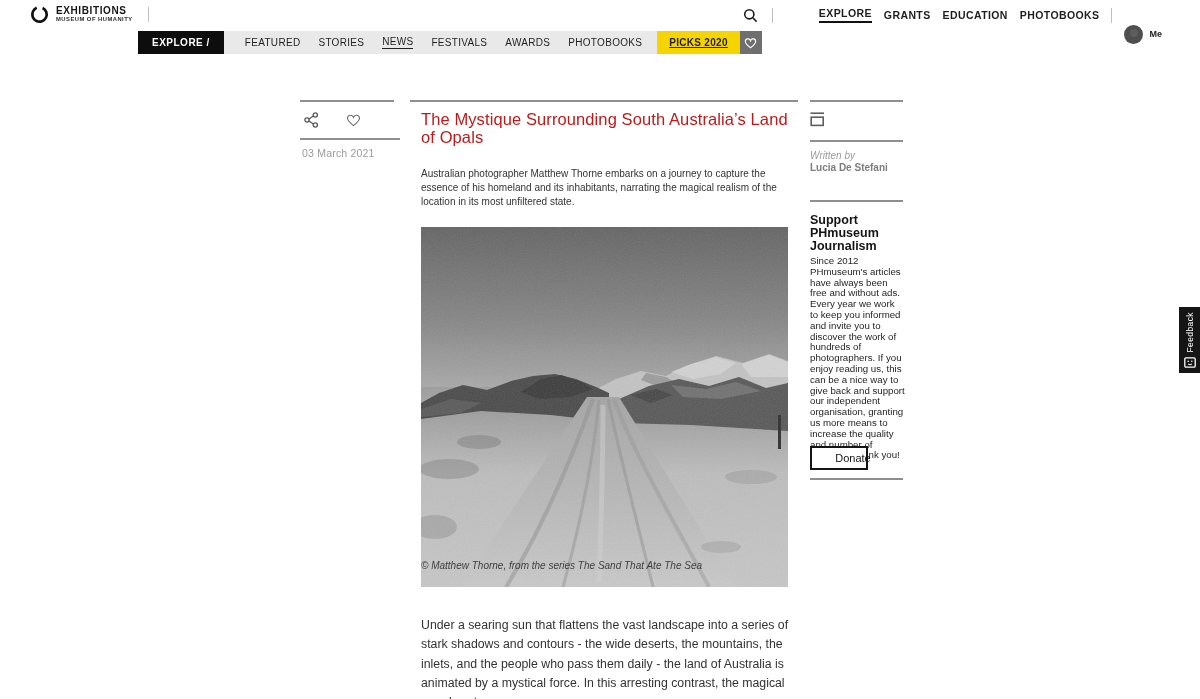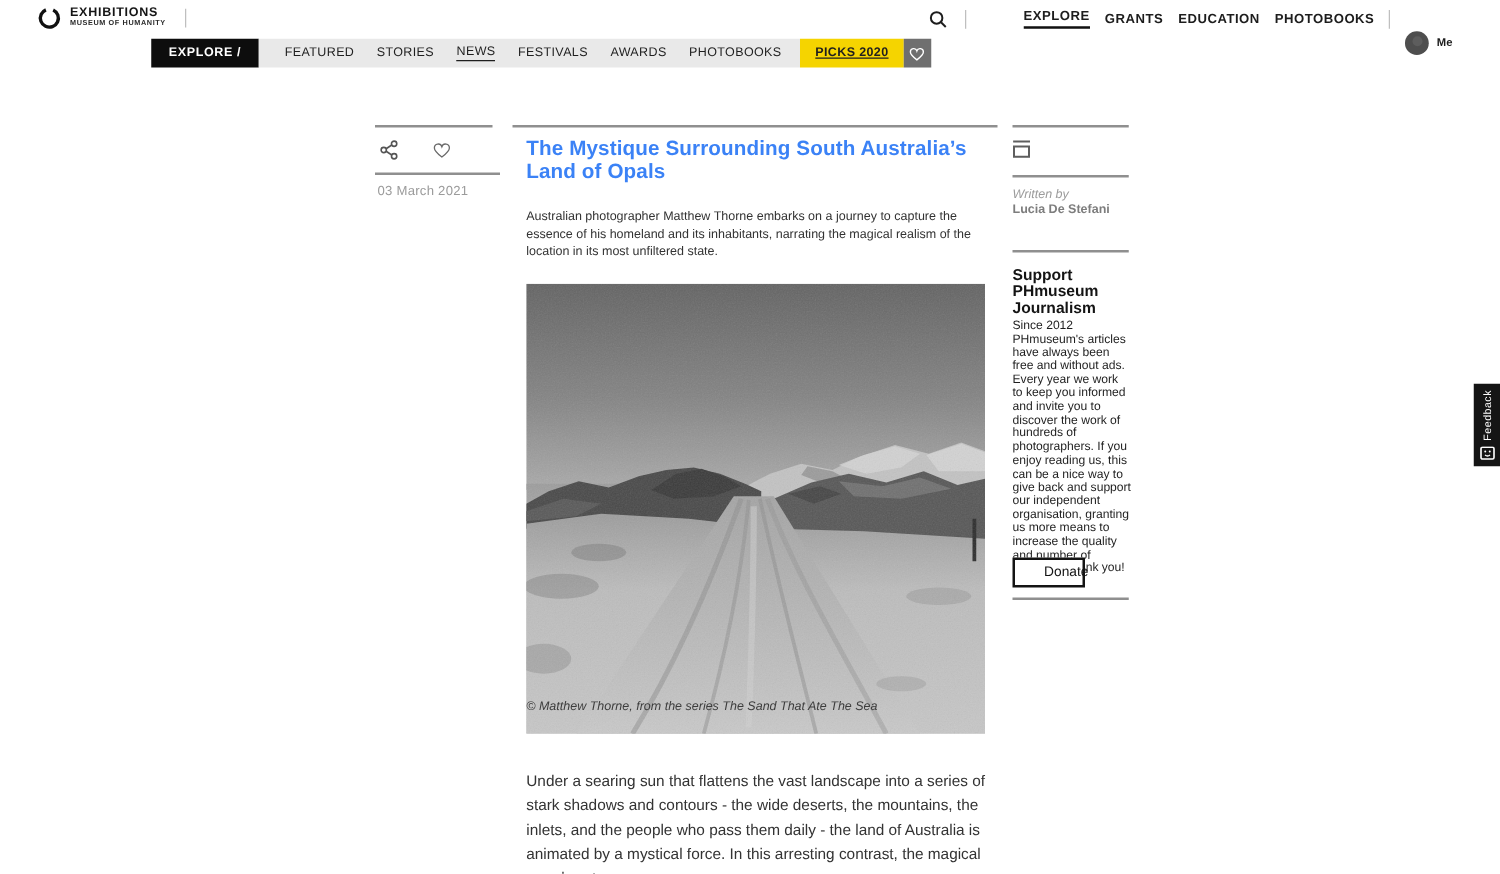--- a/index.html
+++ b/index.html
@@ -31,21 +31,21 @@
   .hnav{position:absolute;right:38px;top:0;height:30px;display:flex;align-items:center;gap:12px;}
   .hnav a{font-size:10.5px;font-weight:bold;letter-spacing:.4px;color:#1d1d1d;text-decoration:none;cursor:pointer;}
   .hnav a.active{border-bottom:2px solid #111;padding-bottom:2px;margin-left:34px;}
   .search-btn{display:flex;align-items:center;cursor:pointer;margin-right:2px;}
   .me{display:flex;align-items:center;gap:6px;cursor:pointer;margin-top:38px;}
   .avatar{width:19px;height:19px;border-radius:50%;background:#4e4e4e;position:relative;overflow:hidden;}
   .avatar::before{content:"";position:absolute;left:5.5px;top:4px;width:8px;height:8px;border-radius:50%;background:#5d5d5d;}
   .me-label{font-size:9px;font-weight:bold;color:#1d1d1d;}
 
   
-  .subnav{position:absolute;left:121px;top:31px;height:23px;display:flex;align-items:stretch;}
+  .subnav{position:absolute;left:138px;top:31px;height:23px;display:flex;align-items:stretch;}
   .subnav .explore-tab{background:#0d0d0d;color:#fff;font-size:10px;font-weight:bold;letter-spacing:.5px;
     display:flex;align-items:center;padding:0 14px;cursor:pointer;}
   .subnav .links{background:var(--bar-gray);display:flex;align-items:stretch;padding:0 6px 0 12px;}
   .subnav .links a{display:flex;align-items:center;padding:0 9px;font-size:10px;font-weight:normal;
     letter-spacing:.3px;color:#1f1f1f;text-decoration:none;cursor:pointer;}
   .subnav .links a.current span{border-bottom:1.5px solid #1f1f1f;padding-bottom:1px;}
   .picks-tab{background:var(--yellow);color:#1f1f1f;font-size:10px;font-weight:bold;letter-spacing:.3px;
     display:flex;align-items:center;padding:0 12px;cursor:pointer;text-decoration:underline;}
   .heart-tab{background:var(--heart-tab);width:22px;display:flex;align-items:center;justify-content:center;cursor:pointer;}
 
@@ -54,21 +54,21 @@
   .left-rail{position:absolute;left:300px;top:100px;width:97px;}
   .left-rail .rule1{position:absolute;left:0;top:0;width:94px;}
   .left-rail .icons{position:absolute;left:4px;top:12px;display:flex;gap:27px;align-items:center;}
   .left-rail .icons .ic{cursor:pointer;display:flex;}
   .left-rail .rule2{position:absolute;left:0;top:38px;width:100px;}
   .date{position:absolute;left:2px;top:47px;font-size:10.5px;color:var(--muted);letter-spacing:.2px;}
 
   .main-col{position:absolute;left:410px;top:100px;width:388px;}
   .main-col .rule0{position:absolute;left:0;top:0;width:388px;}
   .title{position:absolute;left:11px;top:11px;width:372px;font-size:16.5px;line-height:17.5px;
-    font-weight:bold;color:#3b82f6;letter-spacing:.1px;}
+    font-weight:normal;color:#b91c1c;letter-spacing:.1px;}
   .intro{position:absolute;left:11px;top:67px;width:368px;font-size:10px;line-height:14.2px;color:#333;}
   .photo{position:absolute;left:11px;top:127px;width:367px;height:360px;display:block;}
   .caption{position:absolute;left:11px;top:460px;width:372px;font-size:10px;font-style:italic;color:#3d3d3d;}
   .body-par{position:absolute;left:11px;top:516px;width:374px;font-size:12.3px;line-height:19.3px;color:#333;}
 
   .side-col{position:absolute;left:810px;top:100px;width:93px;}
   .side-col .srule{width:93px;}
   .s-r0{position:absolute;left:0;top:0;}
   .bookmark{position:absolute;left:0;top:12px;cursor:pointer;display:flex;}
   .s-r1{position:absolute;left:0;top:40px;}

